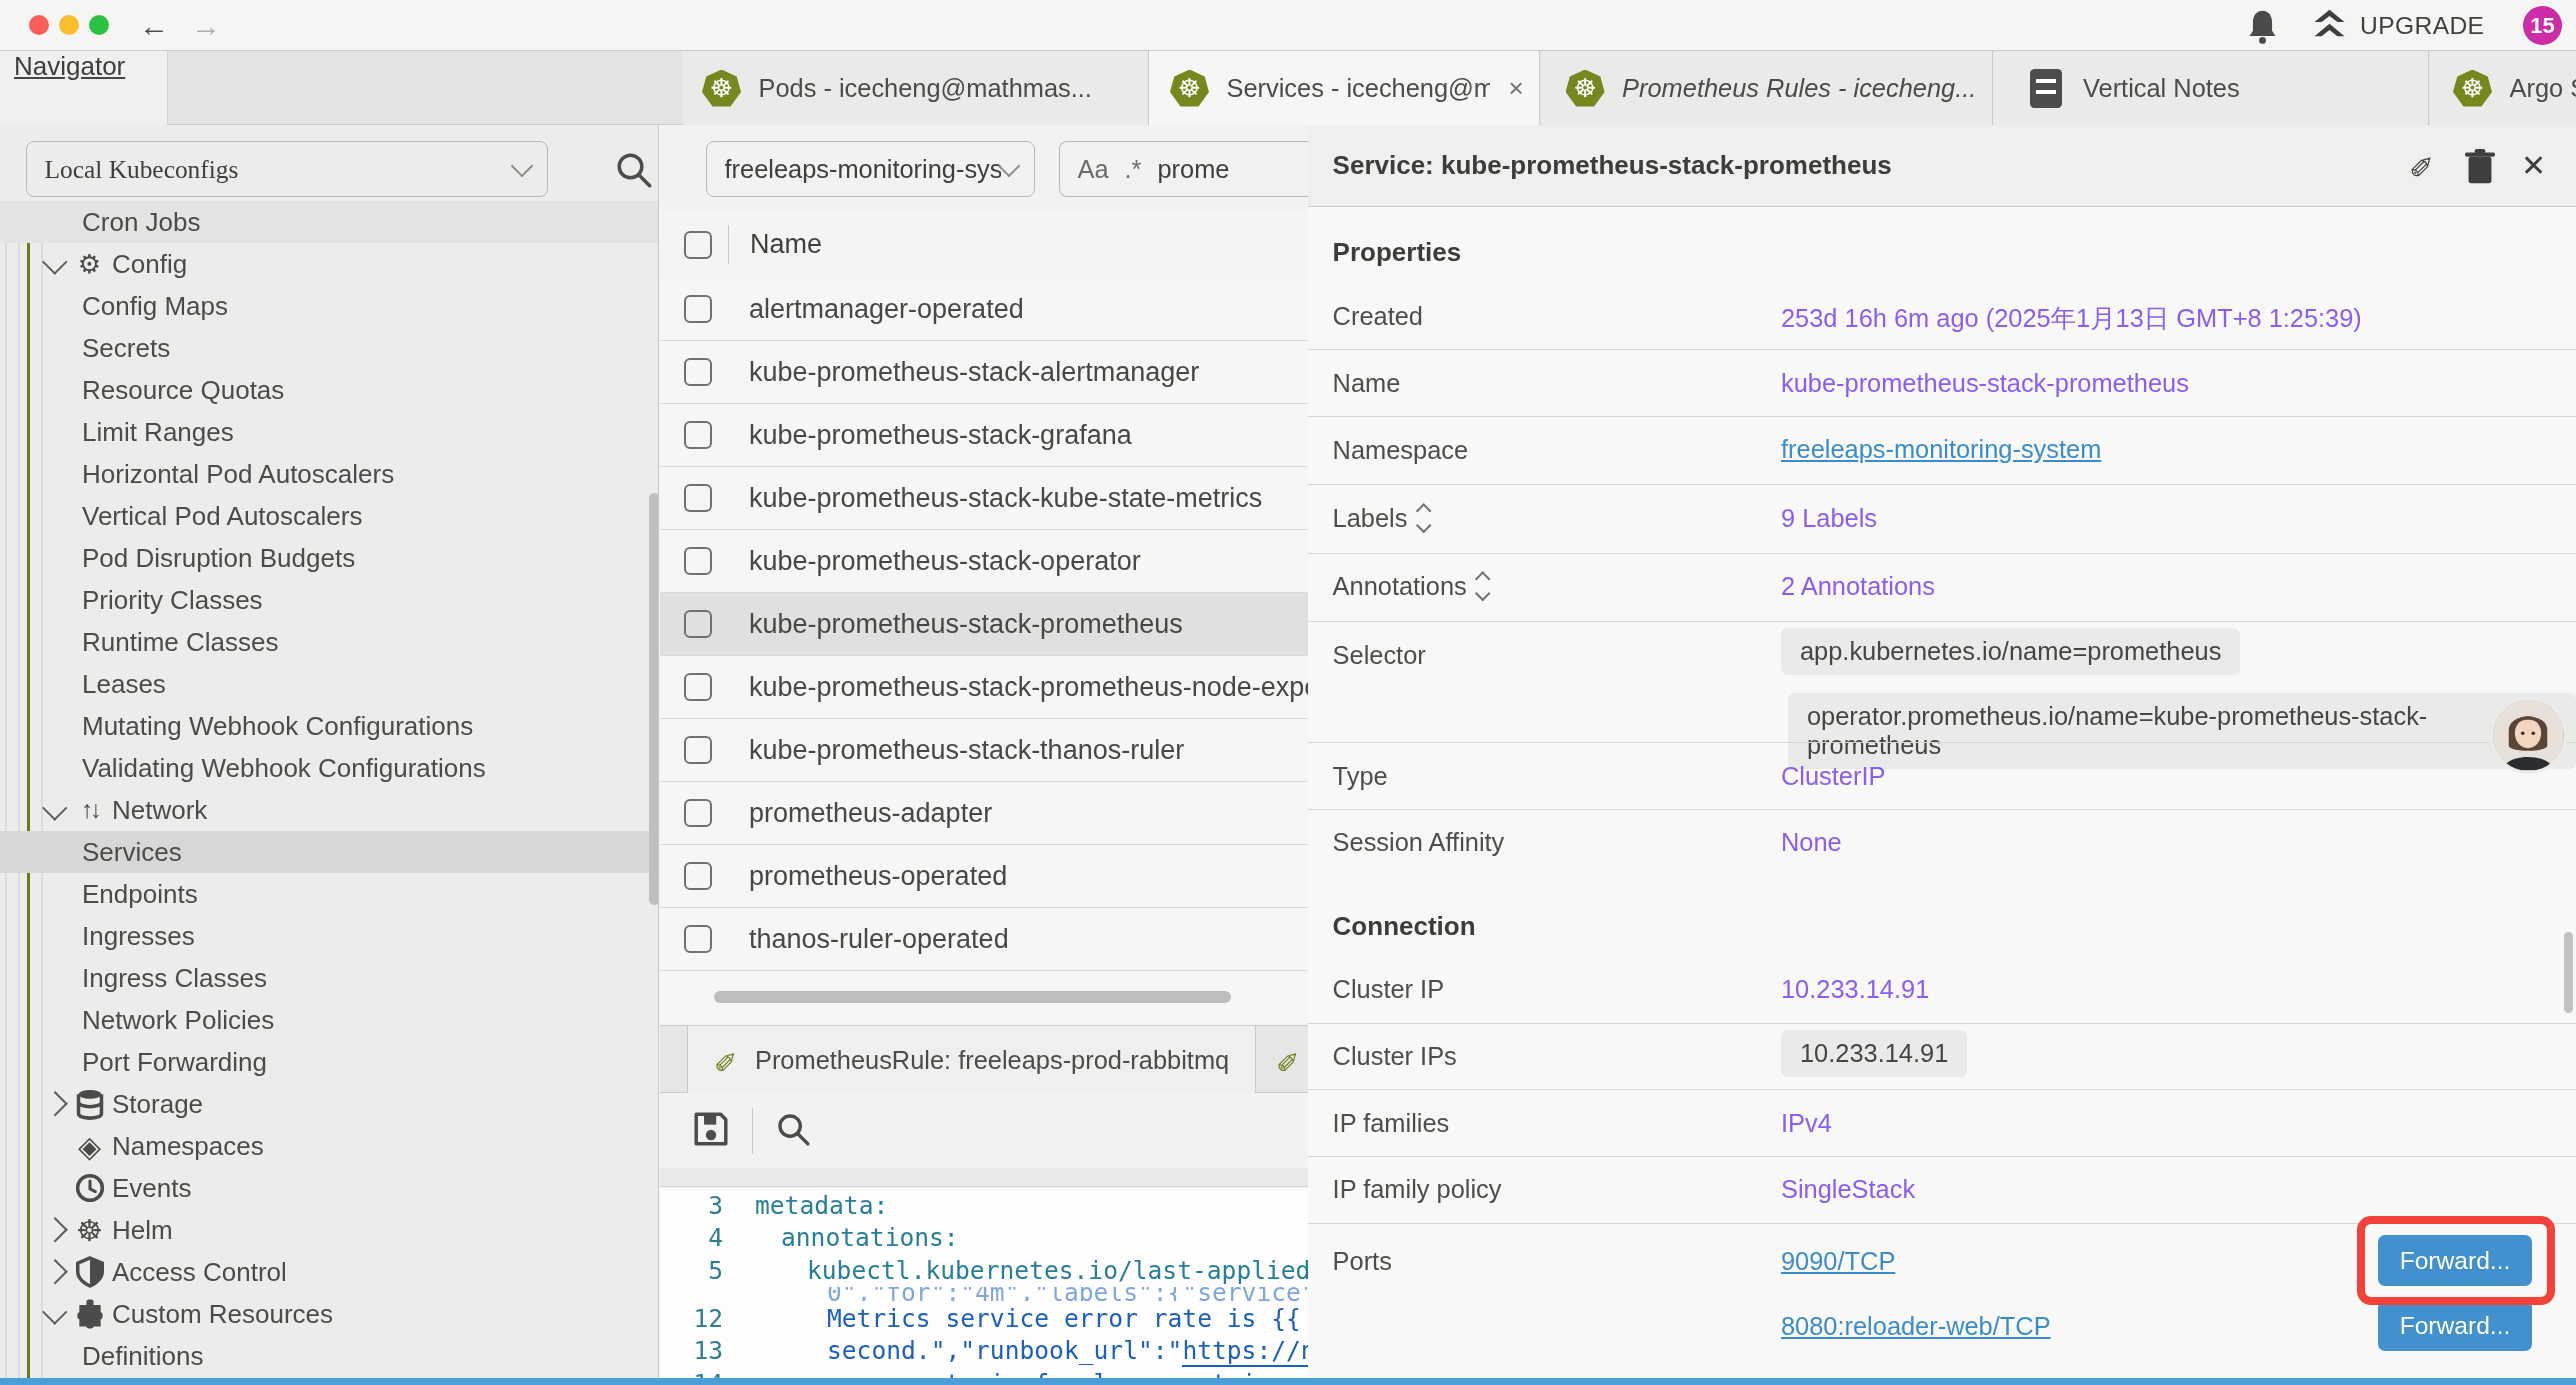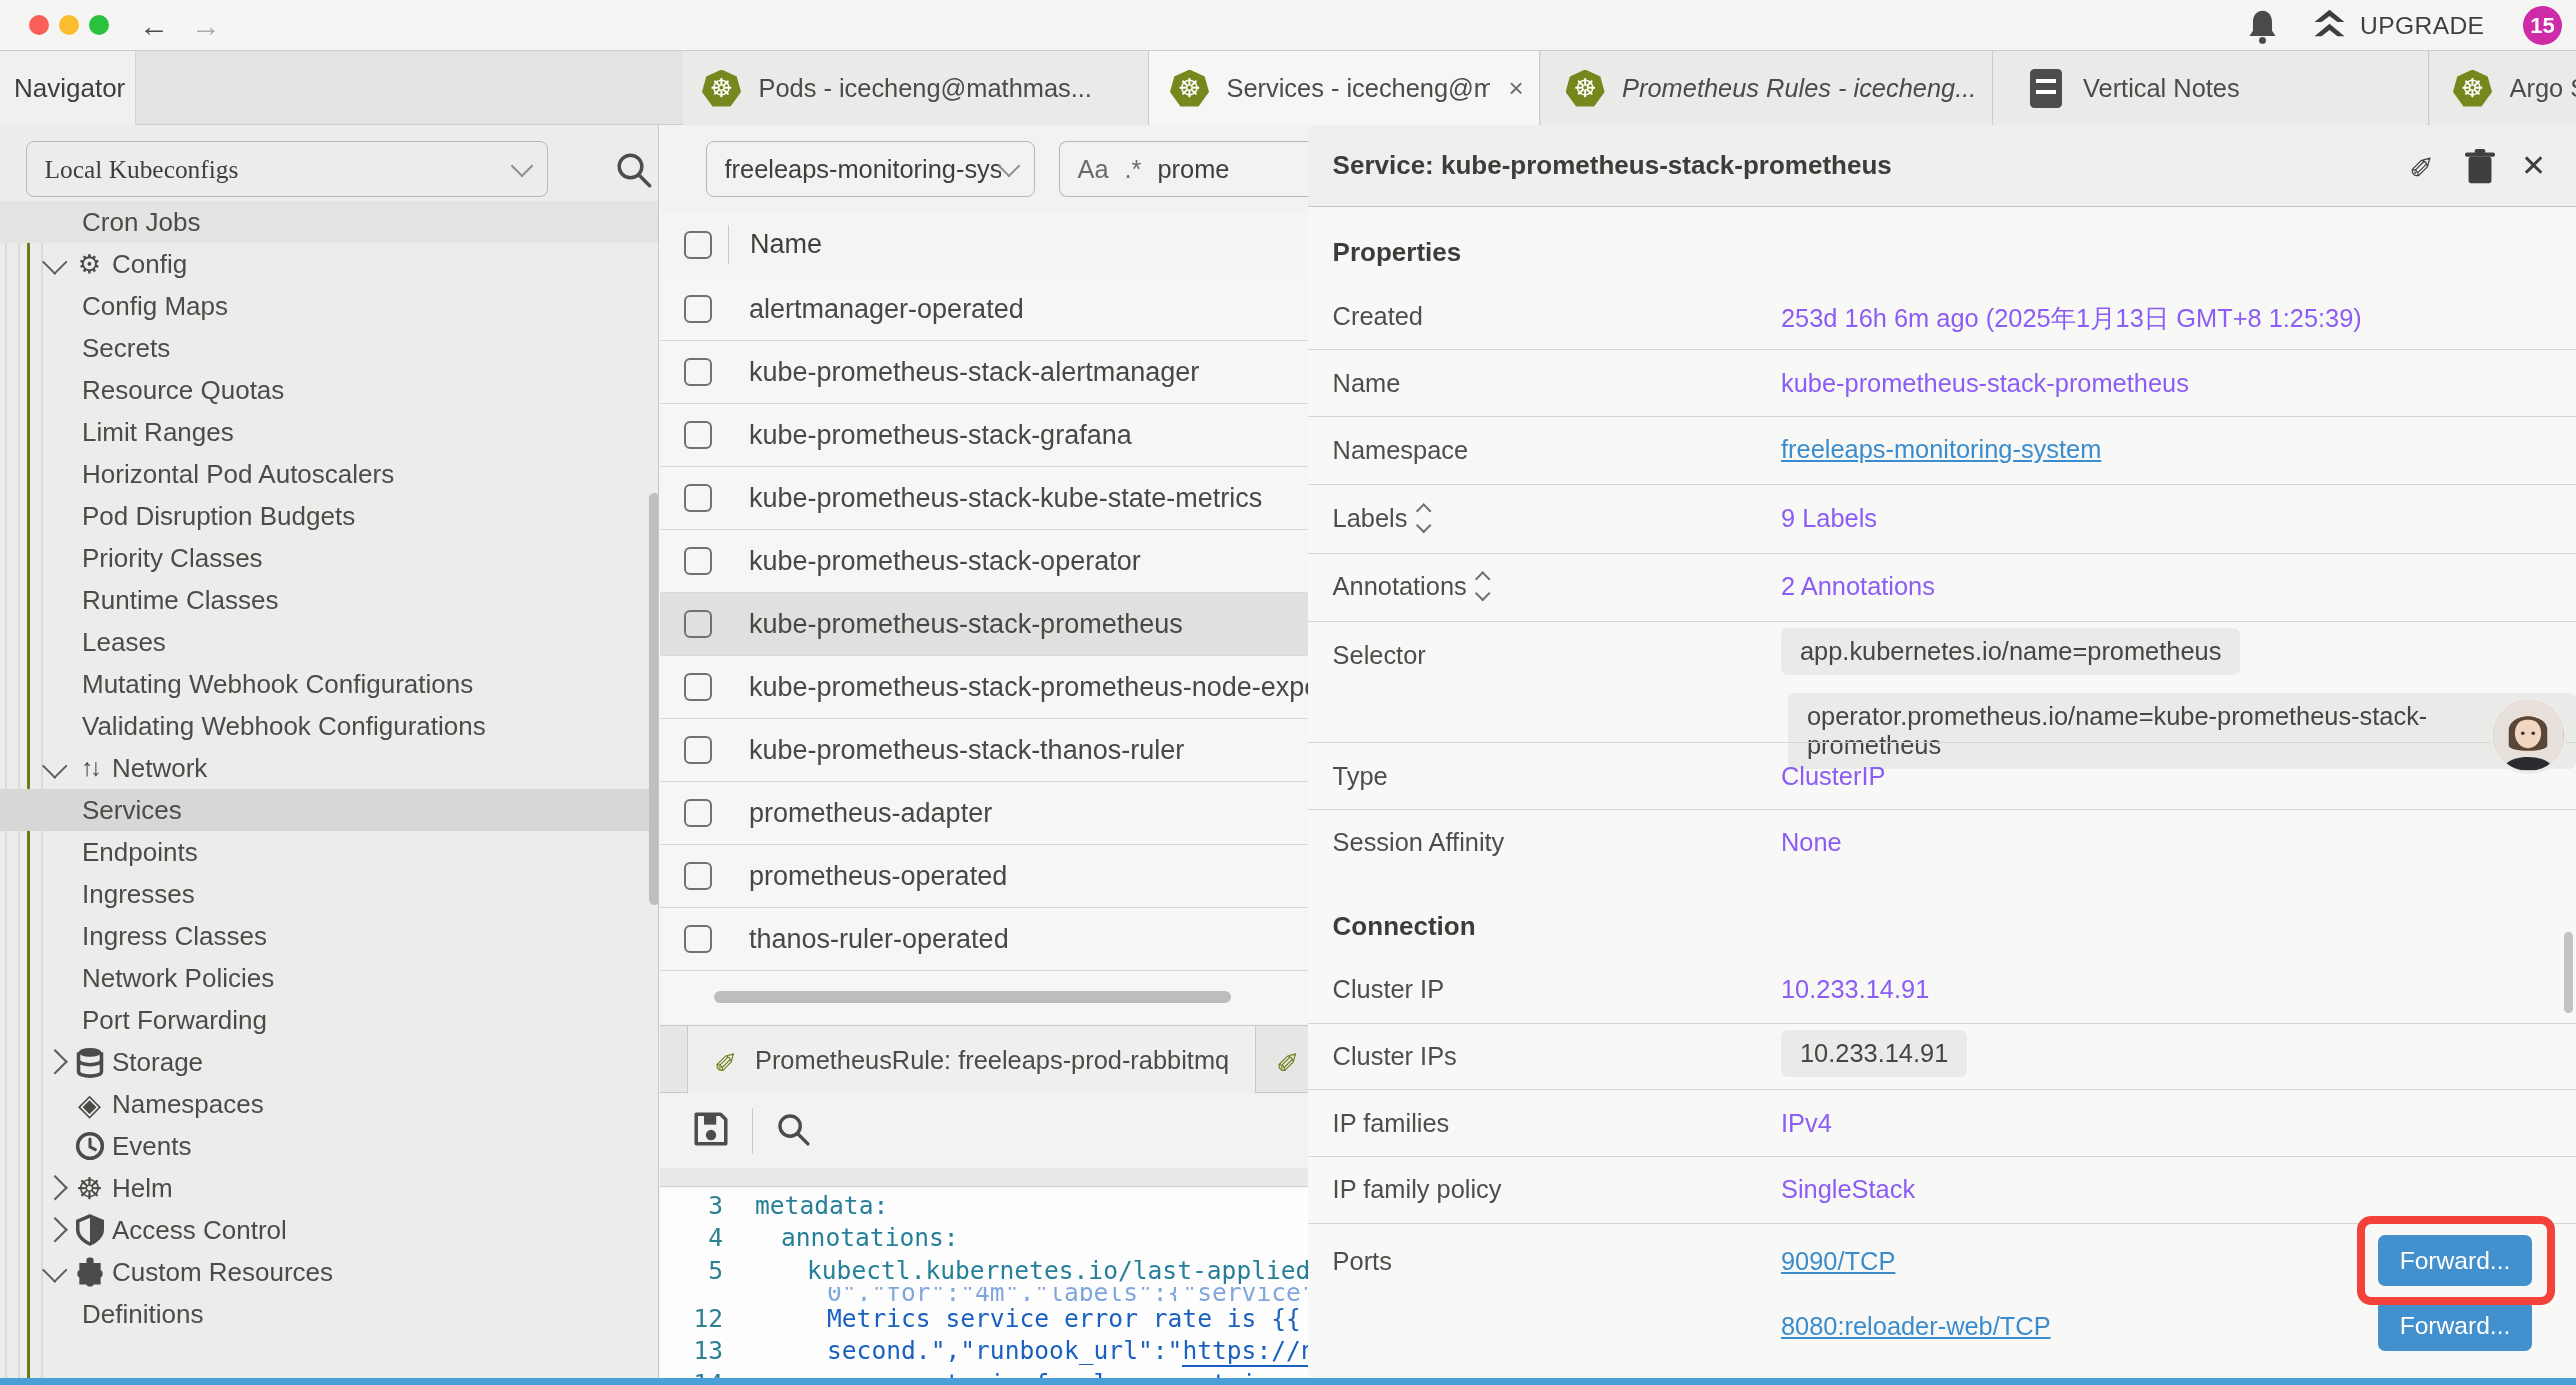--- a/index.html
+++ b/index.html
@@ -20,21 +20,21 @@
   #tabstrip { left:0; top:51px; width:2576px; height:74px; background:#e3e3e1; border-bottom:0.9px solid #cdcdcb; }
   .tab { top:0; height:74px; display:flex; align-items:center; background:#eaeae8; border-right:0.9px solid #cbcbc9; }
   .tab.active { background:#f6f6f4; }
   .tab-label { font-size:25.4px; color:#4b4b49; white-space:nowrap; overflow:hidden; }
   .tab-label.italic { font-style:italic; }
   .k8s-icon { width:39px; height:37px; background:#77861d; clip-path:polygon(50% 0%,89% 19%,100% 61%,73% 100%,27% 100%,0% 61%,11% 19%); color:#fff; font-size:26px; display:flex; align-items:center; justify-content:center; flex:none; }
   .doc-icon { width:32px; height:39px; background:#4d4d4b; border-radius:4.4px; position:relative; flex:none; }
   .doc-icon::before, .doc-icon::after { content:""; position:absolute; left:6.1px; right:6.1px; height:4.4px; background:#fff; }
   .doc-icon::before { top:10.5px; } .doc-icon::after { top:21px; }
   .tab-close { font-size:26px; color:#6f6f6d; margin-left:19px; }
-  #navigator-tab { left:0; top:0; width:136px; height:74px; background:#f0f0ee; border-right:0.9px solid #d2d2d0; display:flex; align-items:center; padding-left:14px; }
+  #navigator-tab { left:0; top:0; width:168px; height:74px; background:#f0f0ee; border-right:0.9px solid #d2d2d0; display:flex; padding-left:14px;text-decoration:underline; }
   #navigator-title { font-size:26px; color:#3d3d3b; }
 
   
   #sidebar { left:0; top:125px; width:659px; height:1261px; background:#ececea; border-right:0.9px solid #c7c7c5; overflow:hidden; }
   .select-box { height:56px; border:1.8px solid #b8b8b6; border-radius:8px; display:flex; align-items:center; padding:0 17.5px; font-size:25.4px; color:#3e3e3c; background:transparent; }
   .select-box .chev { margin-left:auto; }
   .chev { width:16px; height:16px; border-right:2.6px solid #8d8d8b; border-bottom:2.6px solid #8d8d8b; transform:rotate(45deg); flex:none; }
   .mag-icon svg { display:block; }
   .guide { top:76px; height:1185px; }
   #tree { left:0; top:76px; width:659px; }
@@ -191,20 +191,23 @@
       <div class="trow">
           <span class="lbl-child">Resource Quotas</span>
         </div>
       <div class="trow">
           <span class="lbl-child">Limit Ranges</span>
         </div>
       <div class="trow">
           <span class="lbl-child">Horizontal Pod Autoscalers</span>
         </div>
       <div class="trow">
+          <span class="lbl-child">Vertical Pod Autoscalers</span>
+        </div>
+      <div class="trow">
           <span class="lbl-child">Pod Disruption Budgets</span>
         </div>
       <div class="trow">
           <span class="lbl-child">Priority Classes</span>
         </div>
       <div class="trow">
           <span class="lbl-child">Runtime Classes</span>
         </div>
       <div class="trow">
           <span class="lbl-child">Leases</span>

